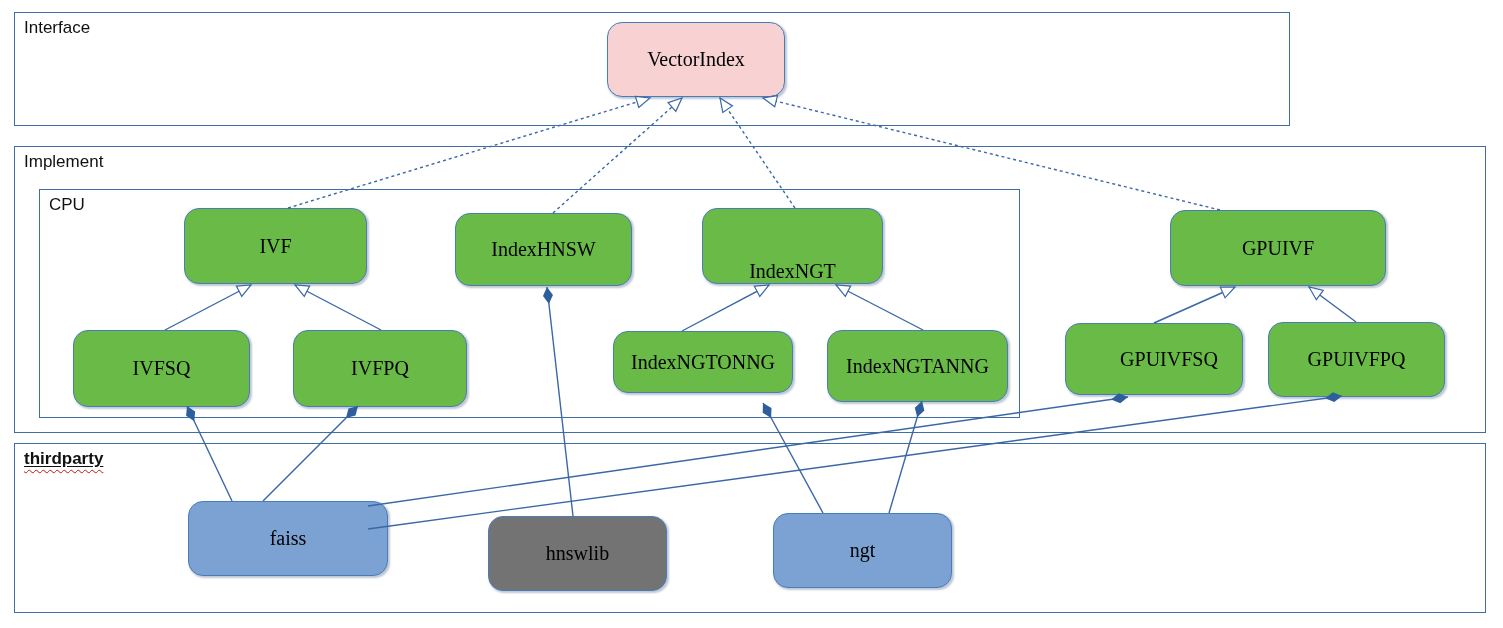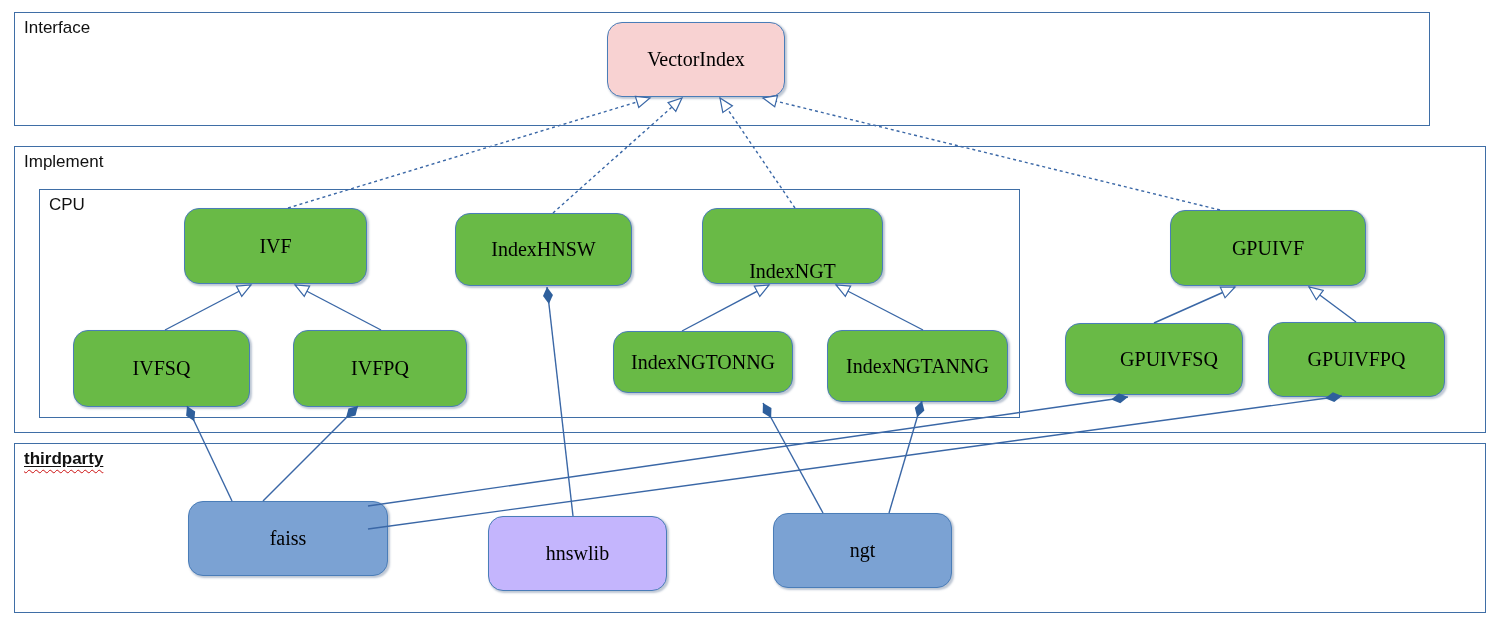--- a/index.html
+++ b/index.html
@@ -16,21 +16,21 @@
         display:flex;align-items:center;justify-content:center;z-index:2;
         font-family:"Liberation Serif",serif;font-size:20px;color:#000;
         box-shadow:1.5px 1.5px 2px rgba(110,130,160,0.45);}
   .node .node-label{pointer-events:none;}
   #edge-layer{position:absolute;left:0;top:0;z-index:5;pointer-events:none;}
 </style>
 </head>
 <body>
 
 <div class="stage">
-  <div class="container" style="left: 14px; top: 12px; width: 1416px; height: 114px; border-color: rgb(63, 110, 166); text-align: center;">
+  <div class="container" style="left: 14px; top: 12px; width: 1276px; height: 114px; border-color: rgb(63, 110, 166); text-align: center;">
       <span class="container-label">Interface</span>
     </div>
     <div class="container" style="left: 14px; top: 146px; width: 1472px; height: 287px; border-color: rgb(63, 110, 166);">
       <span class="container-label">Implement</span>
     </div>
     <div class="container" style="left: 39px; top: 189px; width: 981px; height: 229px; border-color: rgb(63, 110, 166);">
       <span class="container-label">CPU</span>
     </div>
     <div class="container" style="left: 14px; top: 443px; width: 1472px; height: 170px; border-color: rgb(63, 110, 166); font-weight: bold;">
       <span class="container-label squig" style="text-decoration-color: rgb(204, 17, 17);"><span class="solid-ul">thirdparty</span></span>
@@ -52,33 +52,33 @@
     </div>
     <div class="node" style="left: 293px; top: 330px; width: 174px; height: 77px; background: rgb(105, 186, 70); border-color: rgb(74, 125, 184);">
       <span class="node-label">IVFPQ</span>
     </div>
     <div class="node" style="left: 613px; top: 331px; width: 180px; height: 62px; background: rgb(105, 186, 70); border-color: rgb(74, 125, 184);">
       <span class="node-label">IndexNGTONNG</span>
     </div>
     <div class="node" style="left: 827px; top: 330px; width: 181px; height: 72px; background: rgb(105, 186, 70); border-color: rgb(74, 125, 184);">
       <span class="node-label">IndexNGTANNG</span>
     </div>
-    <div class="node" style="left: 1170px; top: 210px; width: 196px; height: 76px; background: rgb(105, 186, 70); border-color: rgb(74, 125, 184);">
+    <div class="node" style="left: 1170px; top: 210px; width: 216px; height: 76px; background: rgb(105, 186, 70); border-color: rgb(74, 125, 184);">
       <span class="node-label">GPUIVF</span>
     </div>
     <div class="node" style="left: 1065px; top: 323px; width: 178px; height: 72px; background: rgb(105, 186, 70); border-color: rgb(74, 125, 184); padding-left: 30px;">
       <span class="node-label">GPUIVFSQ</span>
     </div>
     <div class="node" style="left: 1268px; top: 322px; width: 177px; height: 75px; background: rgb(105, 186, 70); border-color: rgb(74, 125, 184);">
       <span class="node-label">GPUIVFPQ</span>
     </div>
     <div class="node" style="left: 188px; top: 501px; width: 200px; height: 75px; background: rgb(123, 162, 211); border-color: rgb(74, 125, 184);">
       <span class="node-label">faiss</span>
     </div>
-    <div class="node" style="left: 488px; top: 516px; width: 179px; height: 75px; background: #c4b5fd; border-color: rgb(74, 125, 184);">
+    <div class="node" style="left: 488px; top: 516px; width: 179px; height: 75px; background: #737373; border-color: rgb(74, 125, 184);">
       <span class="node-label">hnswlib</span>
     </div>
     <div class="node" style="left: 773px; top: 513px; width: 179px; height: 75px; background: rgb(123, 162, 211); border-color: rgb(74, 125, 184);">
       <span class="node-label">ngt</span>
     </div>
     <svg id="edge-layer" width="1503" height="628" viewBox="0 0 1503 628">
       <defs>
      <marker id="tri" markerUnits="userSpaceOnUse" markerWidth="18" markerHeight="16" refX="14.5" refY="7" orient="auto">
        <path d="M1,1.2 L14.5,7 L1,12.8 Z" fill="#ffffff" stroke="#3a67a6" stroke-width="1.2"></path>
      </marker>

